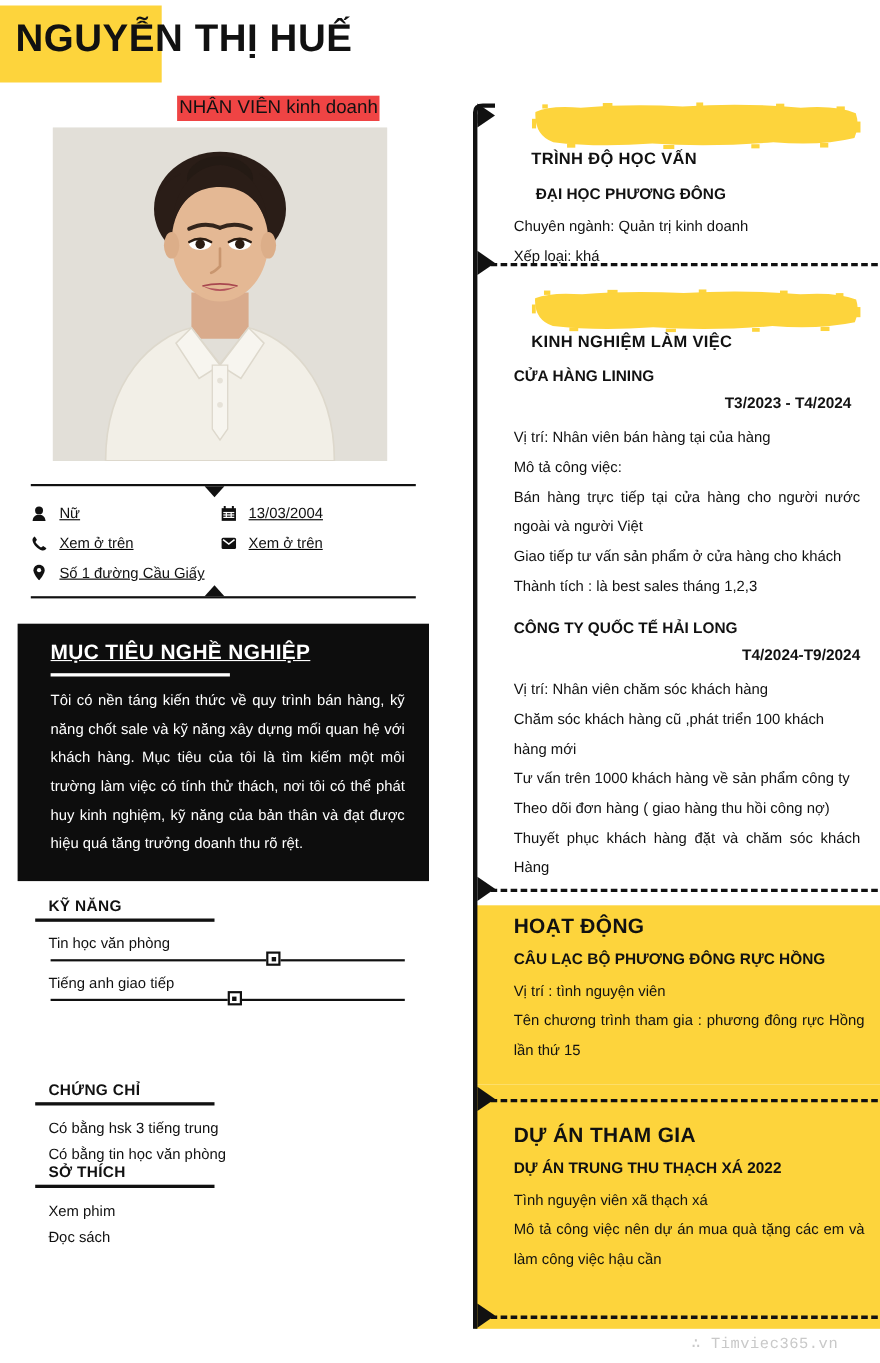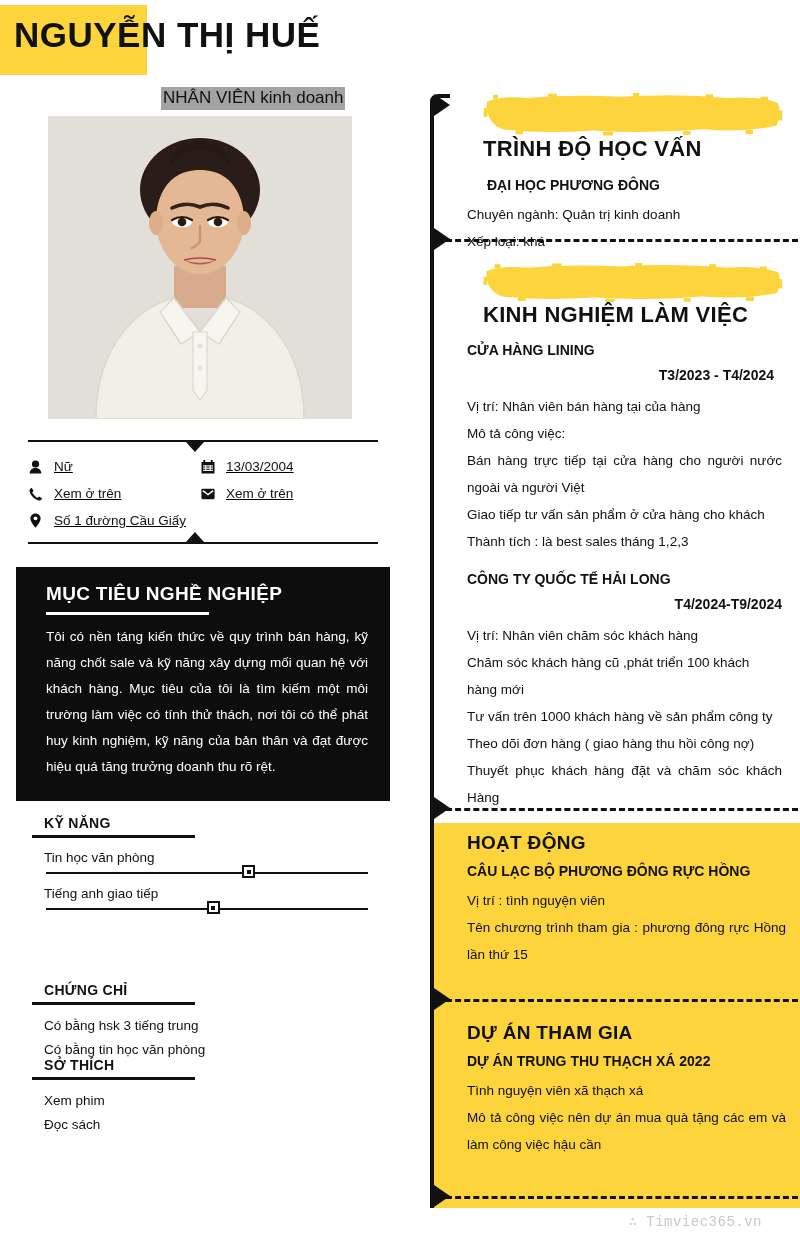--- a/index.html
+++ b/index.html
@@ -28,21 +28,21 @@
     font-size: 35px;
     font-weight: 700;
     letter-spacing: 0.5px;
     color: #111111;
     white-space: nowrap;
     line-height: 1.18;
   }
   .job-title {
     position: absolute;
     left: 161px; top: 87px;
-    background: #a3a3a3;
+    background: #ef4444;
     color: #111111;
     font-size: 17px;
     padding: 1px 2px 2px 2px;
     white-space: nowrap;
   }
 
   
   .photo {
     position: absolute;
     left: 48px; top: 116px;
@@ -83,21 +83,21 @@
   .objective {
     position: absolute;
     left: 16px; top: 567px;
     width: 374px; height: 234px;
     background: #0d0d0d;
     color: #ffffff;
     padding: 16px 22px 14px 30px;
   }
   .obj-title {
     font-size: 19px; font-weight: 700; letter-spacing: 0.3px;
-    display: inline-block; padding-bottom: 6px;
+    display: inline-block; padding-bottom: 6px; text-decoration: underline;
   }
   .obj-underline { width: 163px; height: 3px; background: #fff; margin: 1px 0 9px 0; }
   .obj-body { font-size: 13.5px; line-height: 26px; text-align: justify; }
 
   
   .lsec { position: absolute; left: 44px; width: 334px; }
   .lsec-title { font-size: 14px; font-weight: 700; color: #111; letter-spacing: 0.3px; }
   .lsec-underline { width: 163px; height: 3px; background: #111; margin: 4px 0 0 -12px; }
   .lsec-item { font-size: 13.5px; color: #111; margin-top: 13px; }
 
@@ -130,21 +130,21 @@
     border-top: 11px solid transparent;
     border-bottom: 11px solid transparent;
     border-left: 16px solid #111;
   }
 
   .rsec { position: absolute; left: 0; width: 375px; }
   .rsec-head {
     display: inline-block;
     position: relative;
     padding: 5px 16px 6px 16px;
-    font-size: 22px; font-weight: 700; color: #111;
+    font-size: 15px; font-weight: 700; color: #111;
     letter-spacing: 0.3px;
     white-space: nowrap;
   }
   .brush {
     position: absolute; left: 0; top: 0; right: 0; bottom: 0; z-index: 0;
   }
   .brush svg { display: block; width: 100%; height: 100%; }
   .rsec-head span { position: relative; z-index: 1; }
   .plain-head {
     font-size: 19px; font-weight: 700; color: #111; letter-spacing: 0.3px;

